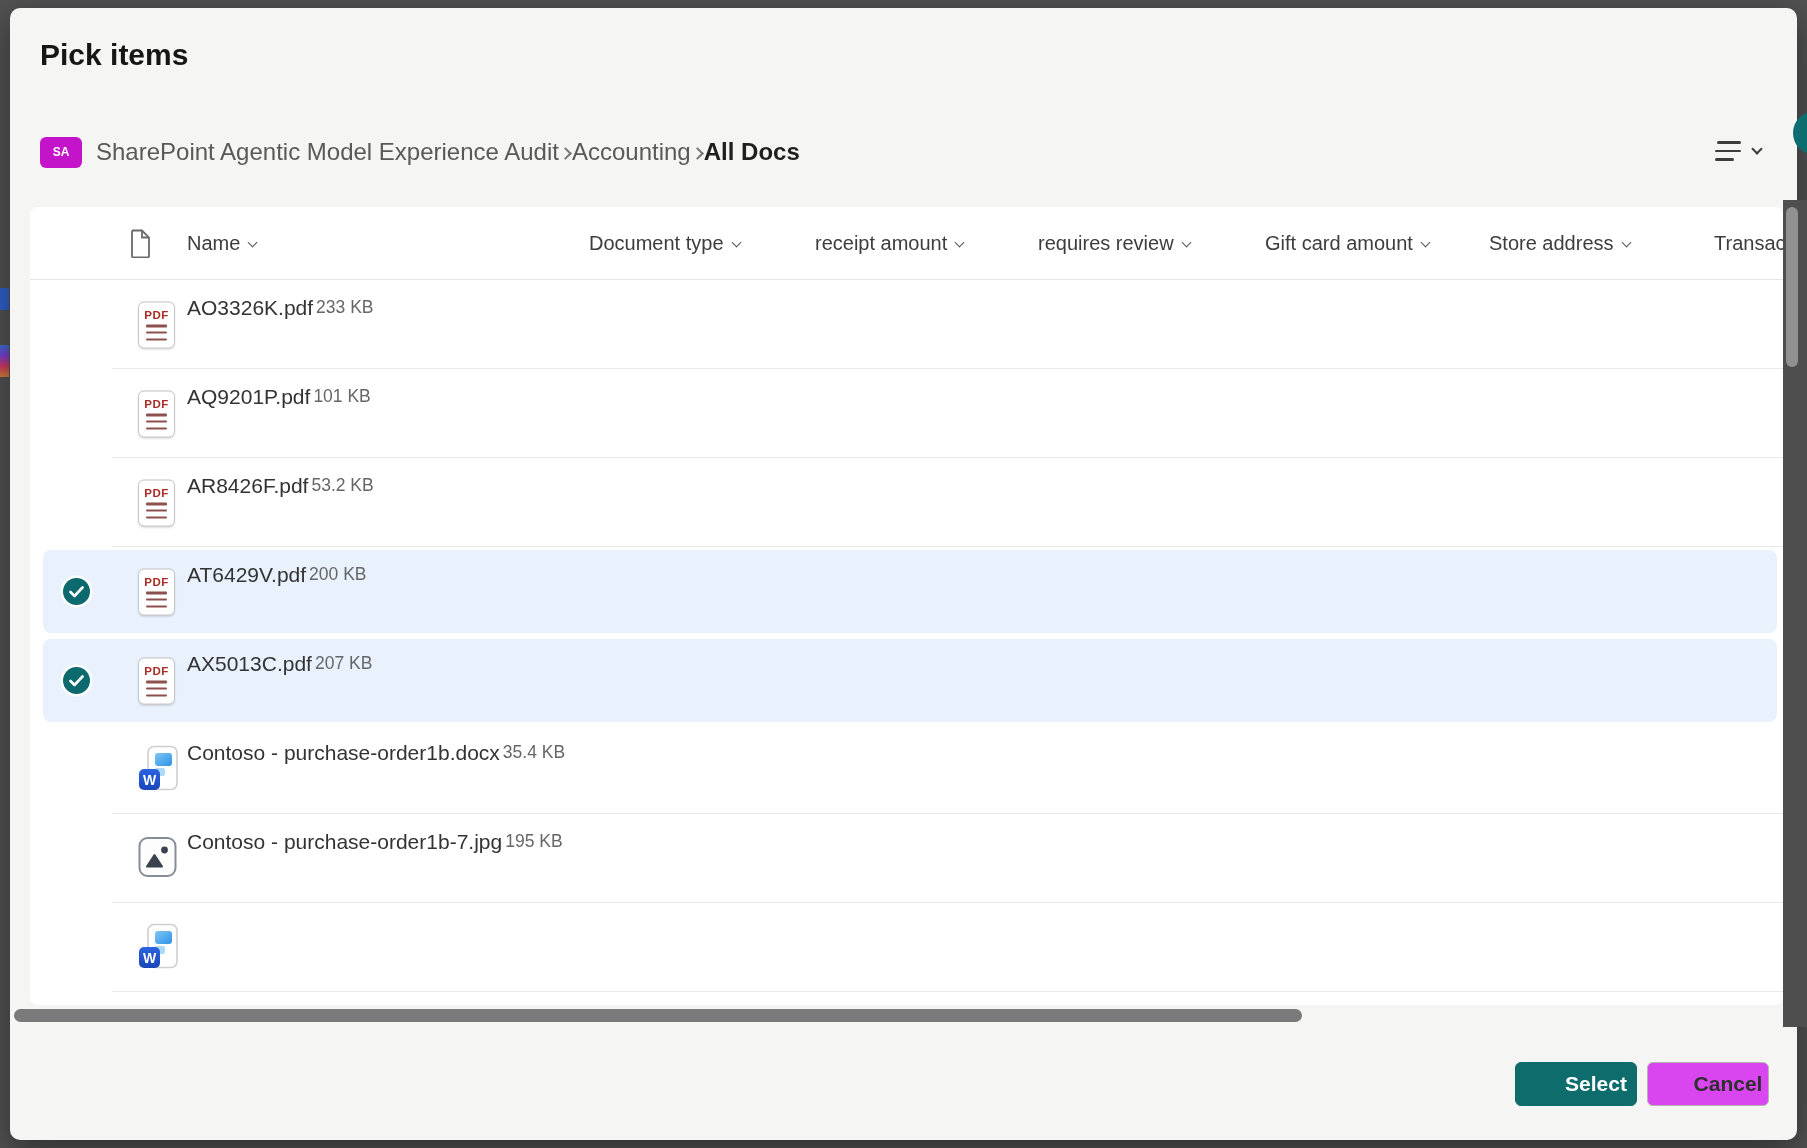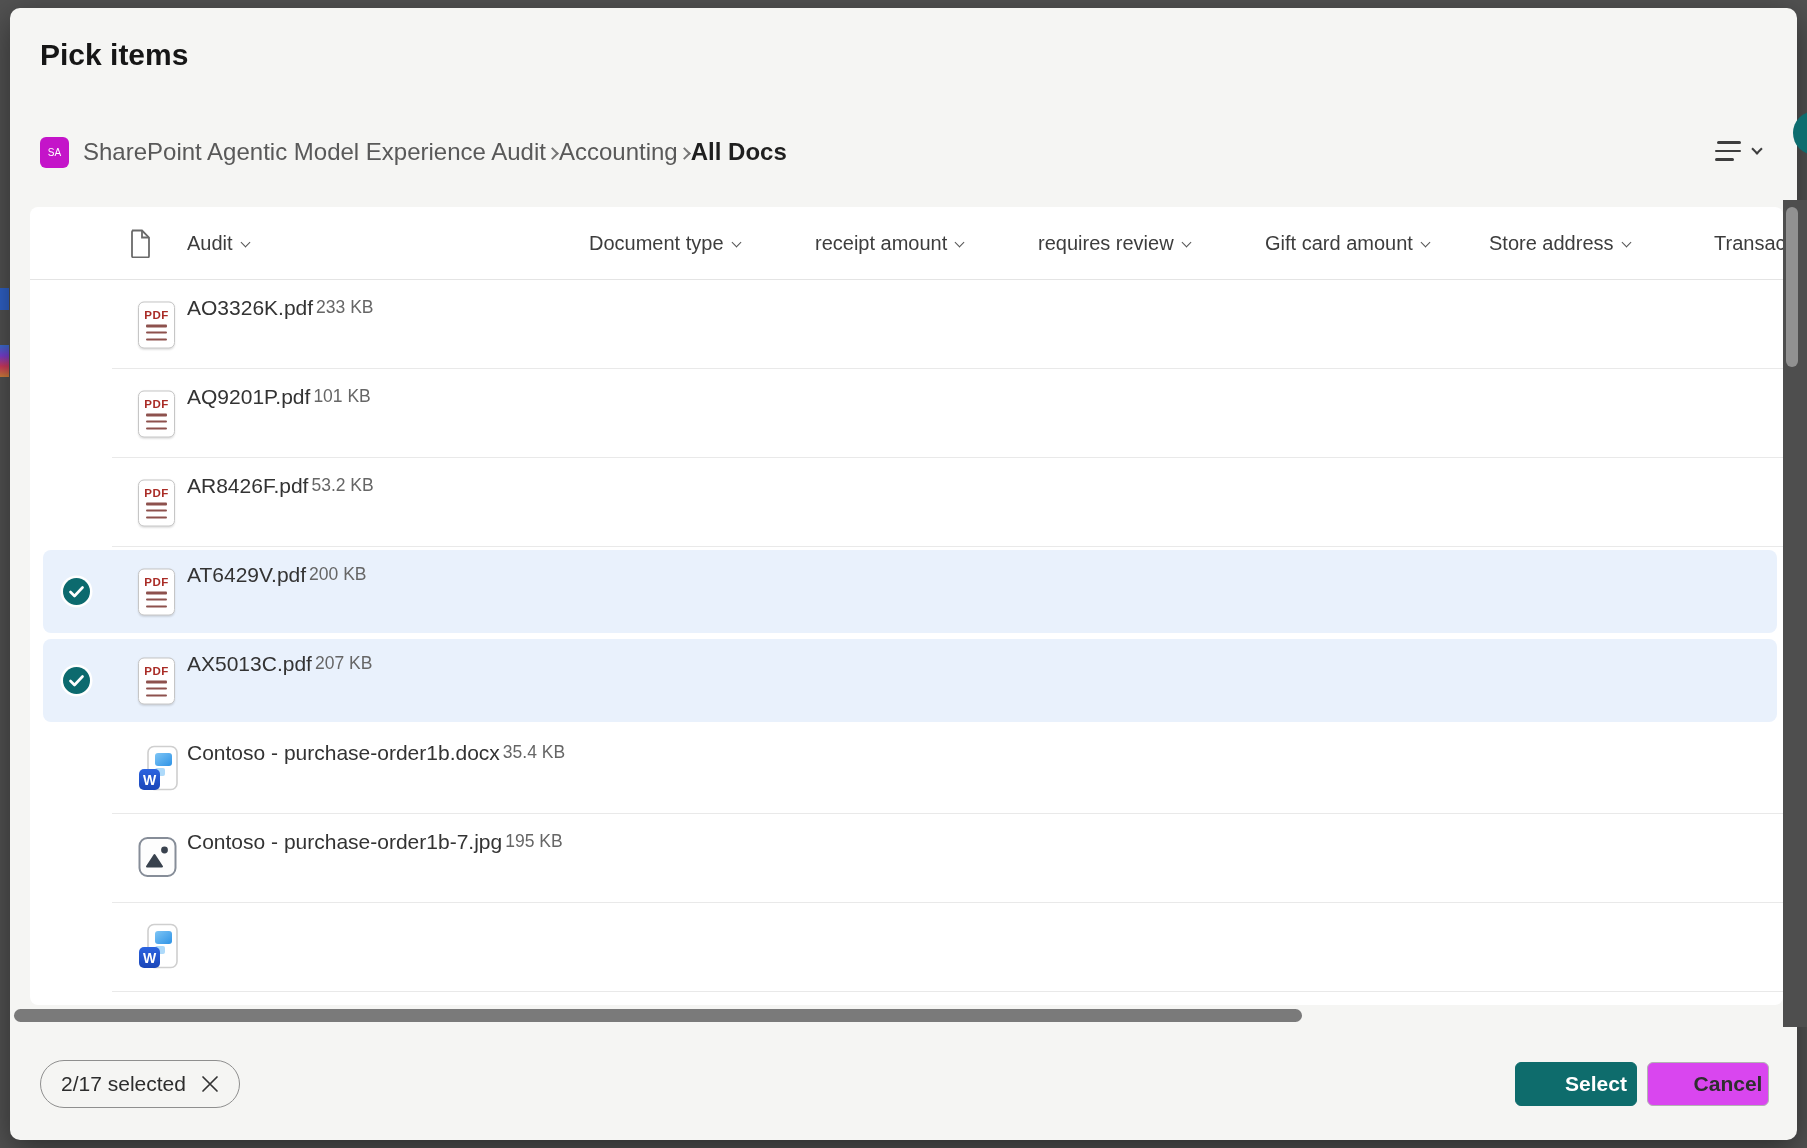--- a/index.html
+++ b/index.html
@@ -16,22 +16,22 @@
                     border-radius:50%; background:#0d6d6f; z-index:6; }
 
   .dialog {
     position:absolute; left:10px; top:8px; width:1787px; height:1132px;
     background:#f5f5f3; border-radius:10px;
     box-shadow:0 10px 34px rgba(0,0,0,.45); z-index:1;
   }
   .dialog-title { position:absolute; left:30px; top:30px; font-size:30px; font-weight:700; color:#161616; }
 
   .breadcrumb { position:absolute; left:30px; top:124px; height:40px; display:flex; align-items:center; gap:14px; }
-  .site-badge { width:29px; height:31px; border-radius:6px; background:#c414c9; color:#fff;
-                font-size:10px; font-weight:400; display:flex; align-items:center; justify-content:center; }
+  .site-badge { width:42px; height:31px; border-radius:6px; background:#c414c9; color:#fff;
+                font-size:12px; font-weight:700; display:flex; align-items:center; justify-content:center; }
   .crumbs { display:flex; align-items:center; gap:2px; }
   .crumb  { font-size:24px; color:#595959; white-space:nowrap; }
   .crumb.current { color:#1f1f1f; font-weight:700; }
   .crumb-sep { width:9px; height:9px; border-right:2px solid #767676; border-bottom:2px solid #767676;
                transform:rotate(-45deg); margin-top:2px; }
 
   .view-btn { position:absolute; left:1690px; top:122px; width:76px; height:42px; background:transparent;
               border:none; display:flex; align-items:center; justify-content:center; gap:12px; cursor:pointer; }
   .view-lines { display:flex; flex-direction:column; gap:6px; align-items:flex-start; }
   .view-lines i { display:block; height:2.6px; background:#3d3d3d; border-radius:2px; }
@@ -114,21 +114,21 @@
   <div class="panel">
     <div class="header-row">
       <span class="hdr-doc-icon">
         <svg width="23" height="29" viewBox="0 0 23 29">
           <path d="M3 1.5 h10 l7 7 v18.5 a1.5 1.5 0 0 1 -1.5 1.5 h-14 a1.5 1.5 0 0 1 -1.5 -1.5 v-24 a1.5 1.5 0 0 1 1.5 -1.5 z" fill="none" stroke="#6a6a6a" stroke-width="1.8"></path>
           <path d="M13 1.5 v7 h7" fill="none" stroke="#6a6a6a" stroke-width="1.8"></path>
         </svg>
       </span>
 
     <div class="col">
-          <span>Audit</span>
+          <span>Name</span>
           <span class="chev"></span>
         </div>
         <div class="col">
           <span>Document type</span>
           <span class="chev"></span>
         </div>
         <div class="col">
           <span>receipt amount</span>
           <span class="chev"></span>
         </div>
@@ -288,25 +288,19 @@
               <rect x="1" y="24" width="21" height="21" rx="5" fill="url(#wg2)"></rect>
               <text x="11.5" y="39.5" text-anchor="middle" font-size="14" font-weight="bold" fill="#fff" font-family="Liberation Sans,sans-serif">W</text>
             </svg></span>
           <div class="sep"></div>
         </div>
       </div>
   </div>
 
   <div class="hthumb"></div>
 
-  <div class="chip">
-    <span>2/17 selected</span>
-    <svg width="18" height="18" viewBox="0 0 18 18">
-      <path d="M2 2 L16 16 M16 2 L2 16" stroke="#333" stroke-width="1.7" stroke-linecap="round"></path>
-    </svg>
-  </div>
   <button class="btn btn-select">Select</button>
   <button class="btn btn-cancel">Cancel</button>
 </div>
 
 <div class="vtrack">
   <div class="vthumb"></div>
 </div>
 
 </body></html>

